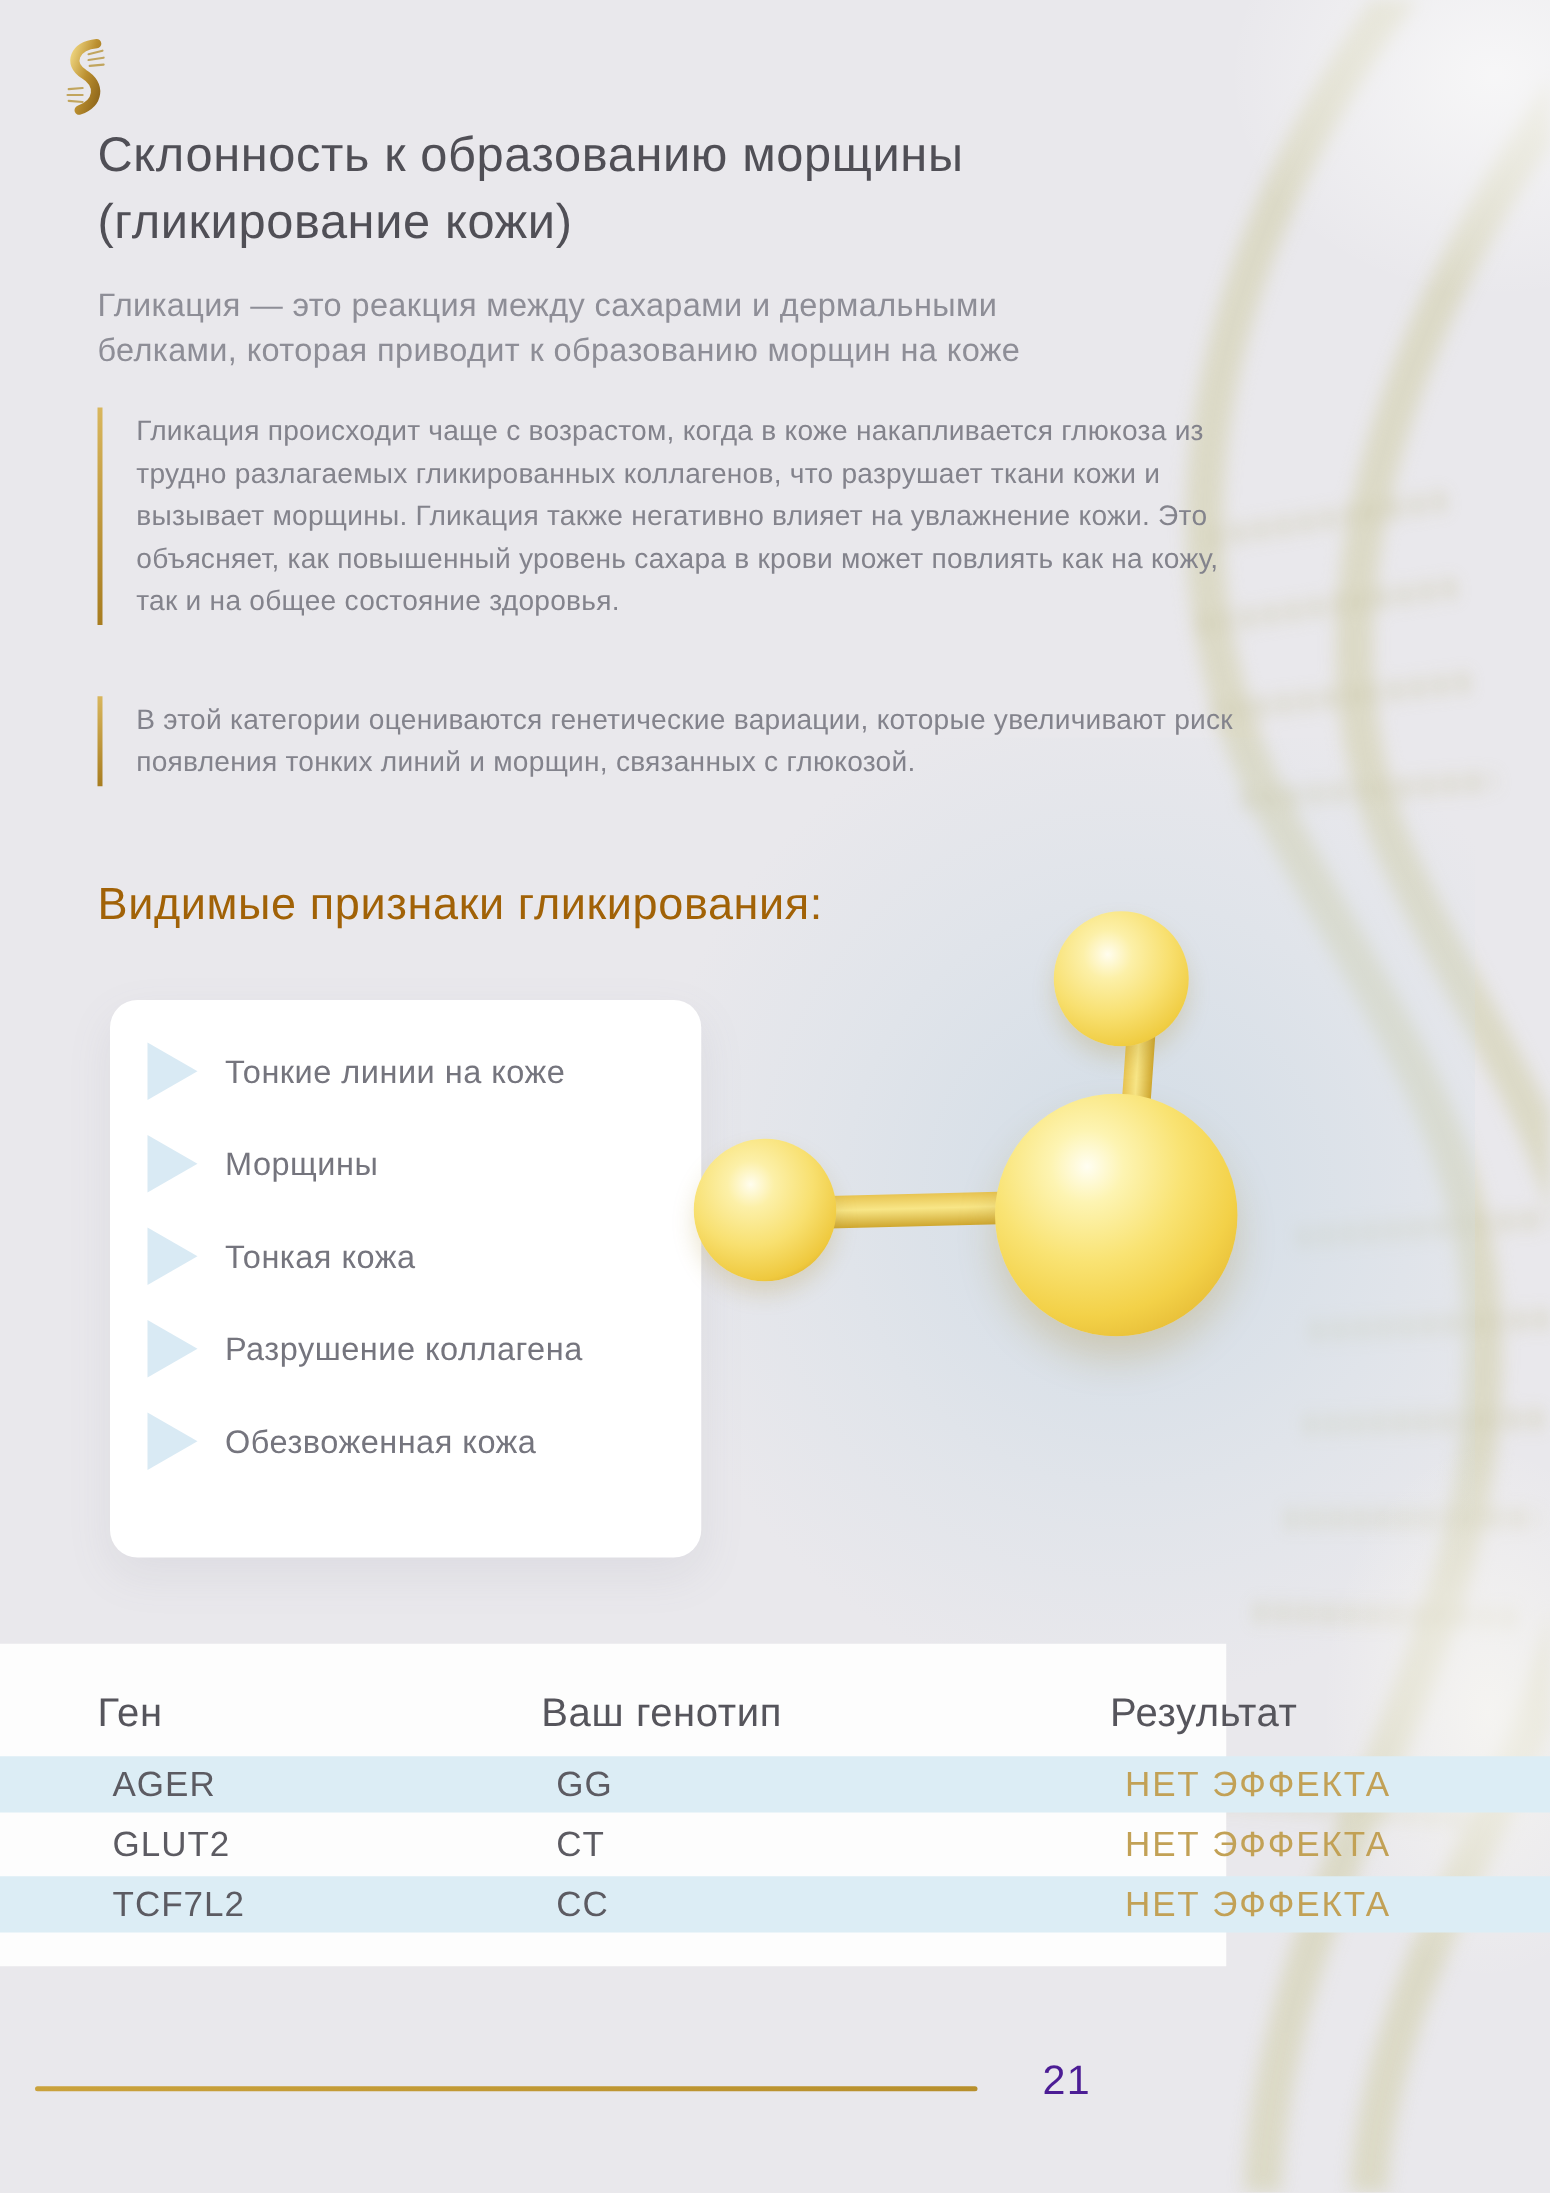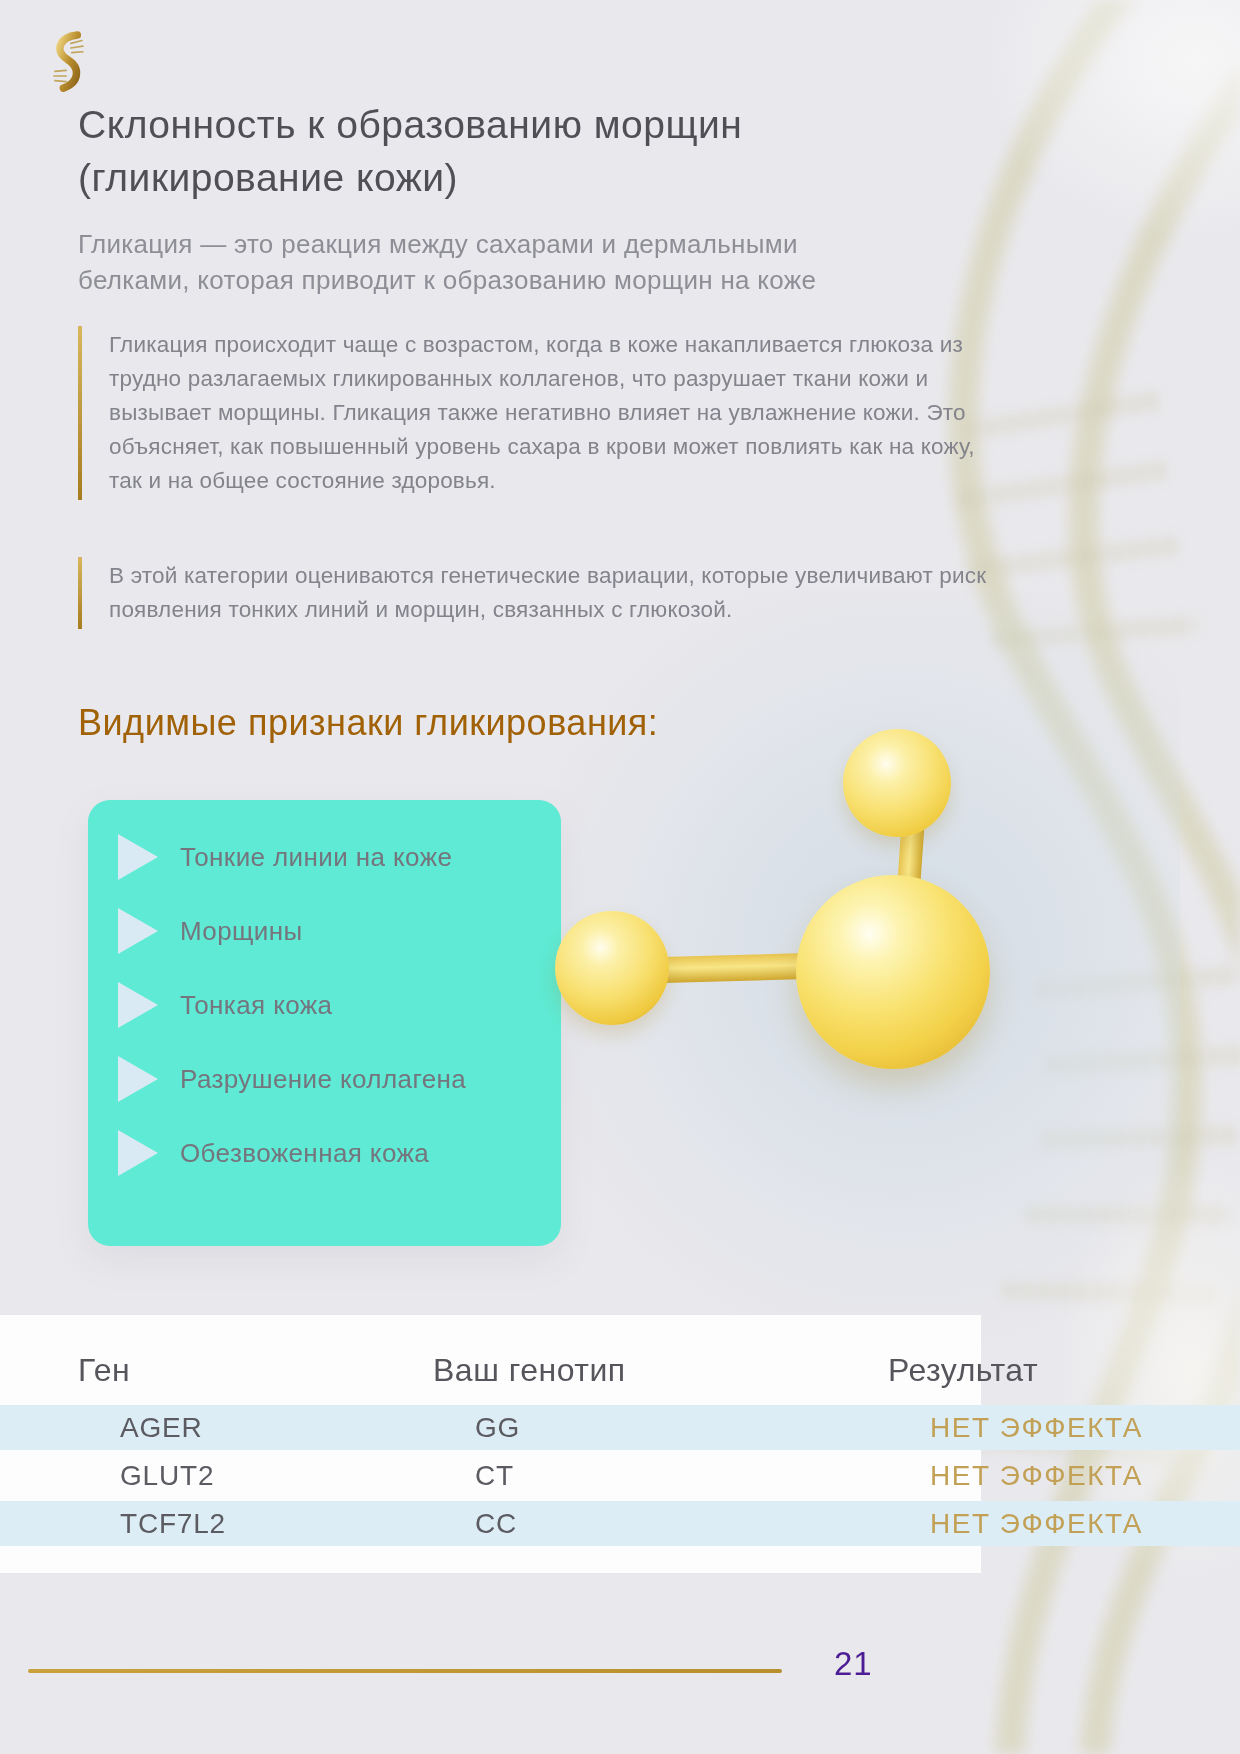--- a/index.html
+++ b/index.html
@@ -53,21 +53,21 @@
   .quote-2{top:557px;}
   .signs-heading{
     left:78px;top:700px;width:800px;
     font-size:36px;line-height:46px;font-weight:300;
     color:#a16207;letter-spacing:.5px;
   }
 
   
   .card{
     left:88px;top:800px;width:473px;height:446px;
-    background:#5eead4;border-radius:22px;
+    background:#ffffff;border-radius:22px;
     box-shadow:0 14px 36px rgba(120,120,140,.10);
     padding:20px 0 12px 30px;box-sizing:border-box;text-align:center;
   }
   .sign-item{display:flex;align-items:center;height:74px;}
   .tri{
     width:0;height:0;flex:0 0 auto;
     border-left:40px solid #d9eaf4;
     border-top:23px solid transparent;
     border-bottom:23px solid transparent;
     margin-right:22px;
@@ -107,21 +107,21 @@
     position:absolute;left:0;top:20px;width:1240px;height:70px;
     display:grid;grid-template-columns:355px 455px auto;
     padding-left:78px;box-sizing:border-box;align-items:center;
   }
   .t-head span{
     font-size:32px;font-weight:300;color:#56555c;letter-spacing:.5px;
   }
   .t-row{
     position:absolute;left:0;width:1240px;height:45px;
     display:grid;grid-template-columns:355px 455px auto;
-    padding-left:120px;box-sizing:border-box;align-items:center;
+    padding-left:90px;box-sizing:border-box;align-items:center;
   }
   .t-row.blue{background:#dcedf5;}
   .row-0{top:90px;}
   .row-1{top:138px;}
   .row-2{top:186px;}
   .t-gene,.t-geno{font-size:28px;font-weight:300;color:#5c5b62;letter-spacing:.8px;}
   .t-result{font-size:28px;font-weight:300;color:#c2a156;letter-spacing:1.5px;}
 
   
   .gold-line{left:28px;top:1669px;width:754px;height:4px;
@@ -165,21 +165,21 @@
   <g stroke="#bb9a46" stroke-width="1.8" opacity=".85" stroke-linecap="round">
     <path d="M33,16 L45,13"></path>
       <path d="M33,21 L46,19"></path>
       <path d="M34,26 L46,25"></path>
     <path d="M16,46 L28,45"></path>
       <path d="M15,51 L28,51"></path>
       <path d="M16,56 L28,57"></path>
   </g>
 </svg>
 
-<div class="layer title">Склонность к образованию морщин (гликирование кожи)</div>
+<div class="layer title">Склонность к образованию морщины (гликирование кожи)</div>
 <div class="layer intro">Гликация — это реакция между сахарами и дермальными белками, которая приводит к образованию морщин на коже</div>
 
 <div class="layer quote quote-1">
   <span>Гликация происходит чаще с возрастом, когда в коже накапливается глюкоза из трудно разлагаемых гликированных коллагенов, что разрушает ткани кожи и вызывает морщины. Гликация также негативно влияет на увлажнение кожи. Это объясняет, как повышенный уровень сахара в крови может повлиять как на кожу, так и на общее состояние здоровья.</span>
 </div>
 <div class="layer quote quote-2">
   <span>В этой категории оцениваются генетические вариации, которые увеличивают риск появления тонких линий и морщин, связанных с глюкозой.</span>
 </div>
 
 <div class="layer signs-heading">Видимые признаки гликирования:</div>

